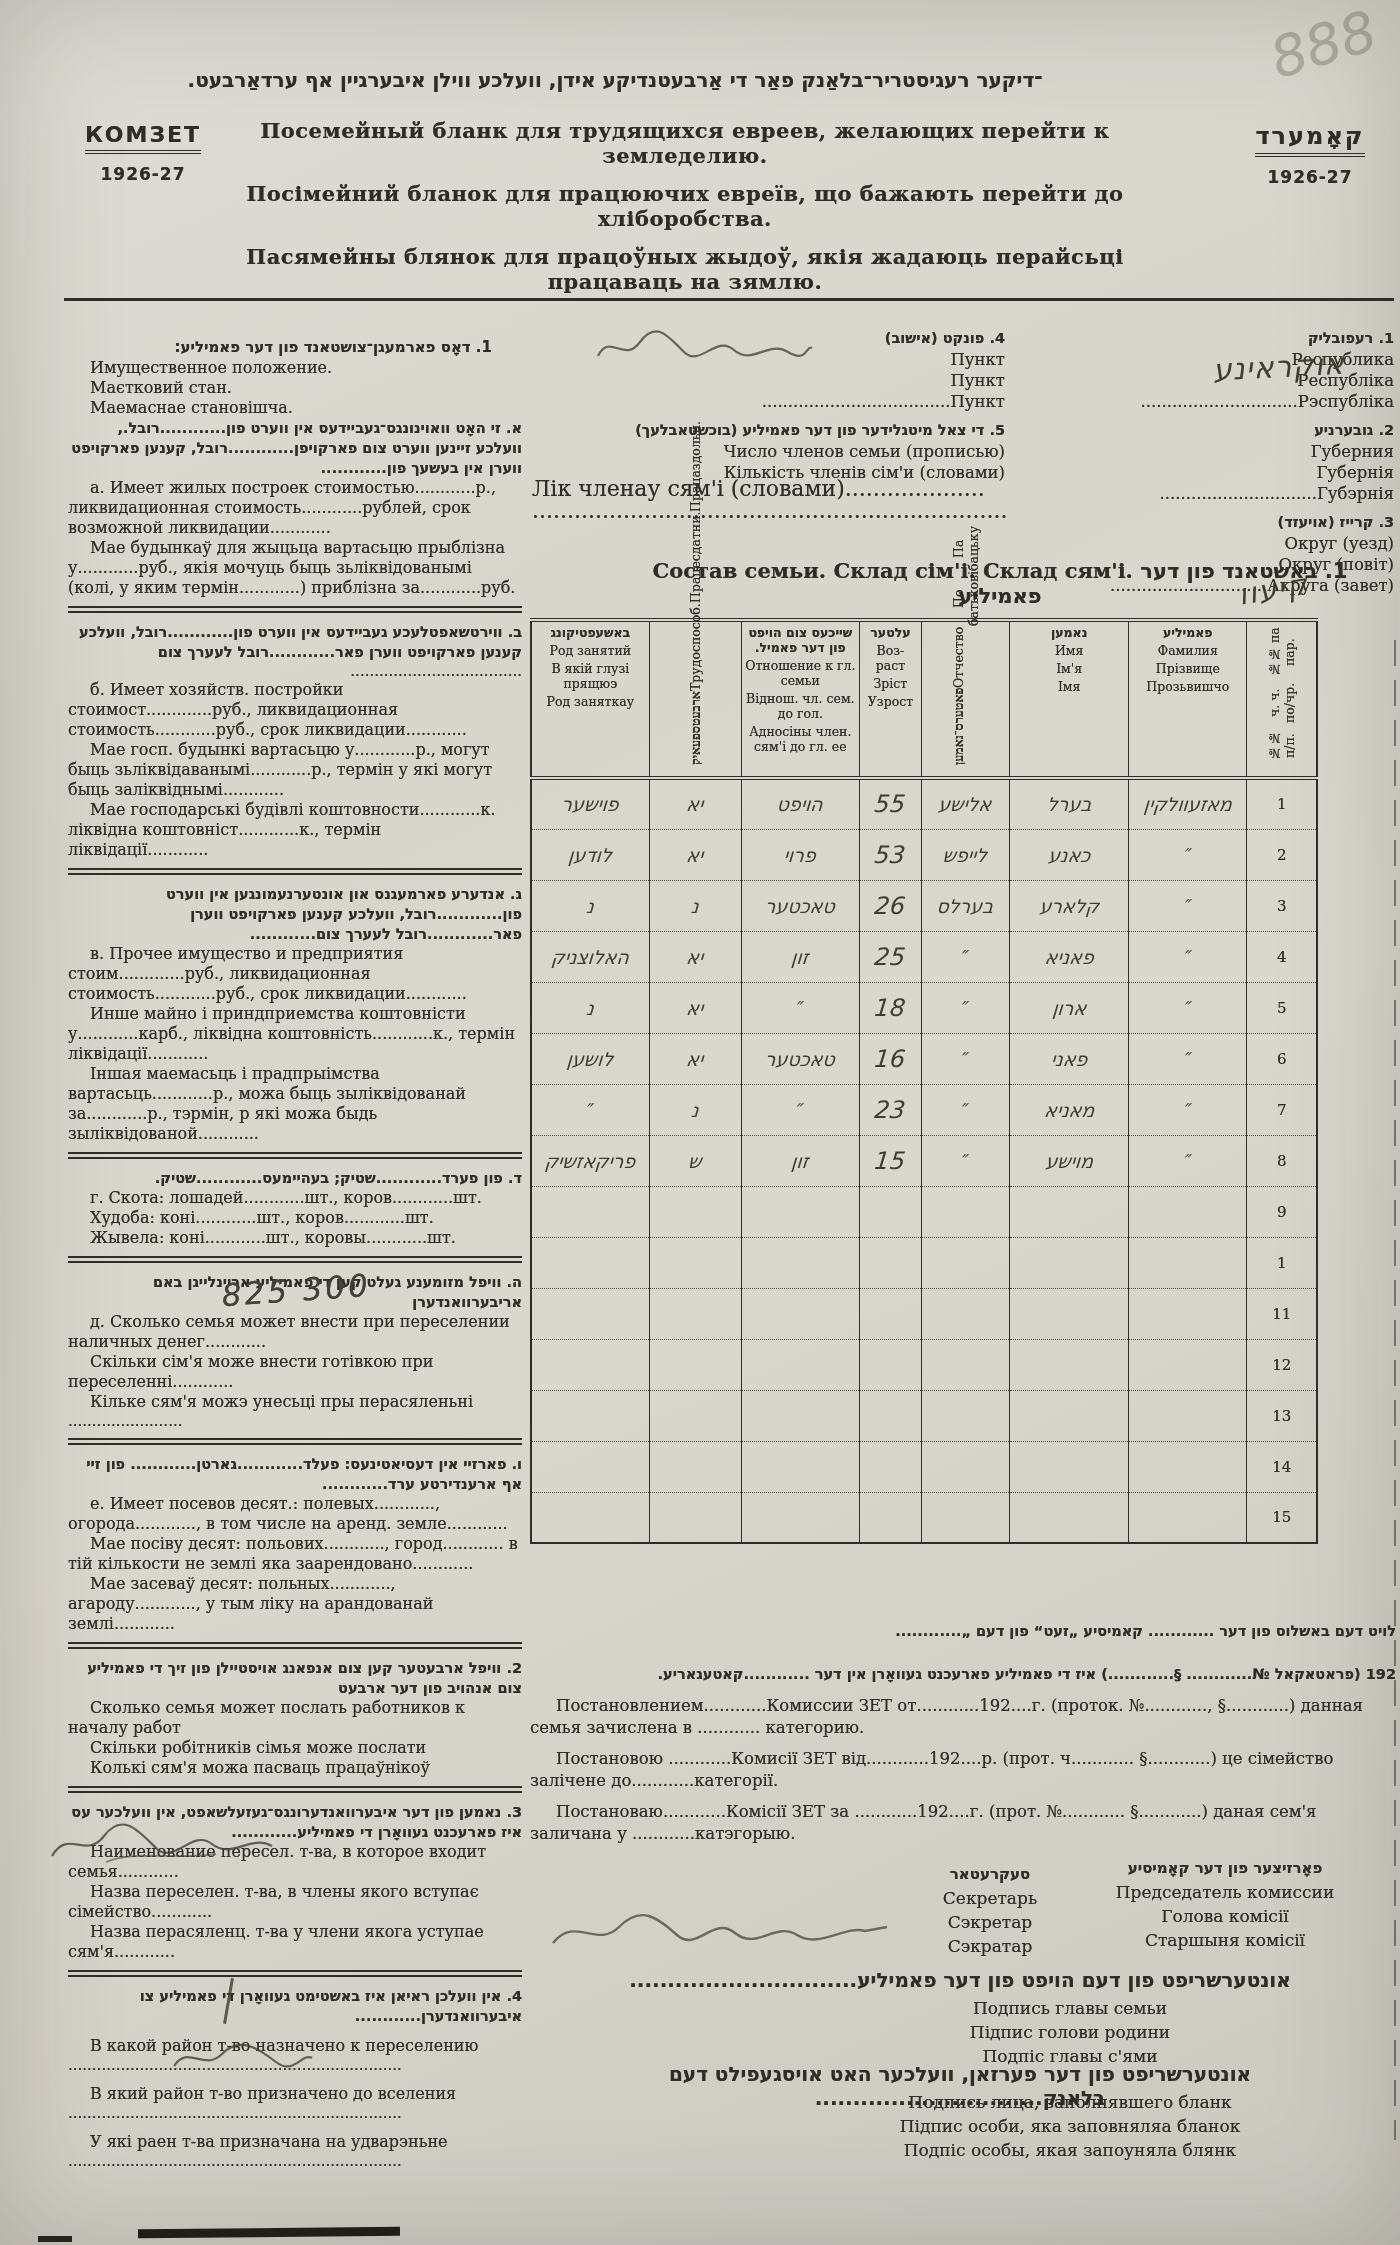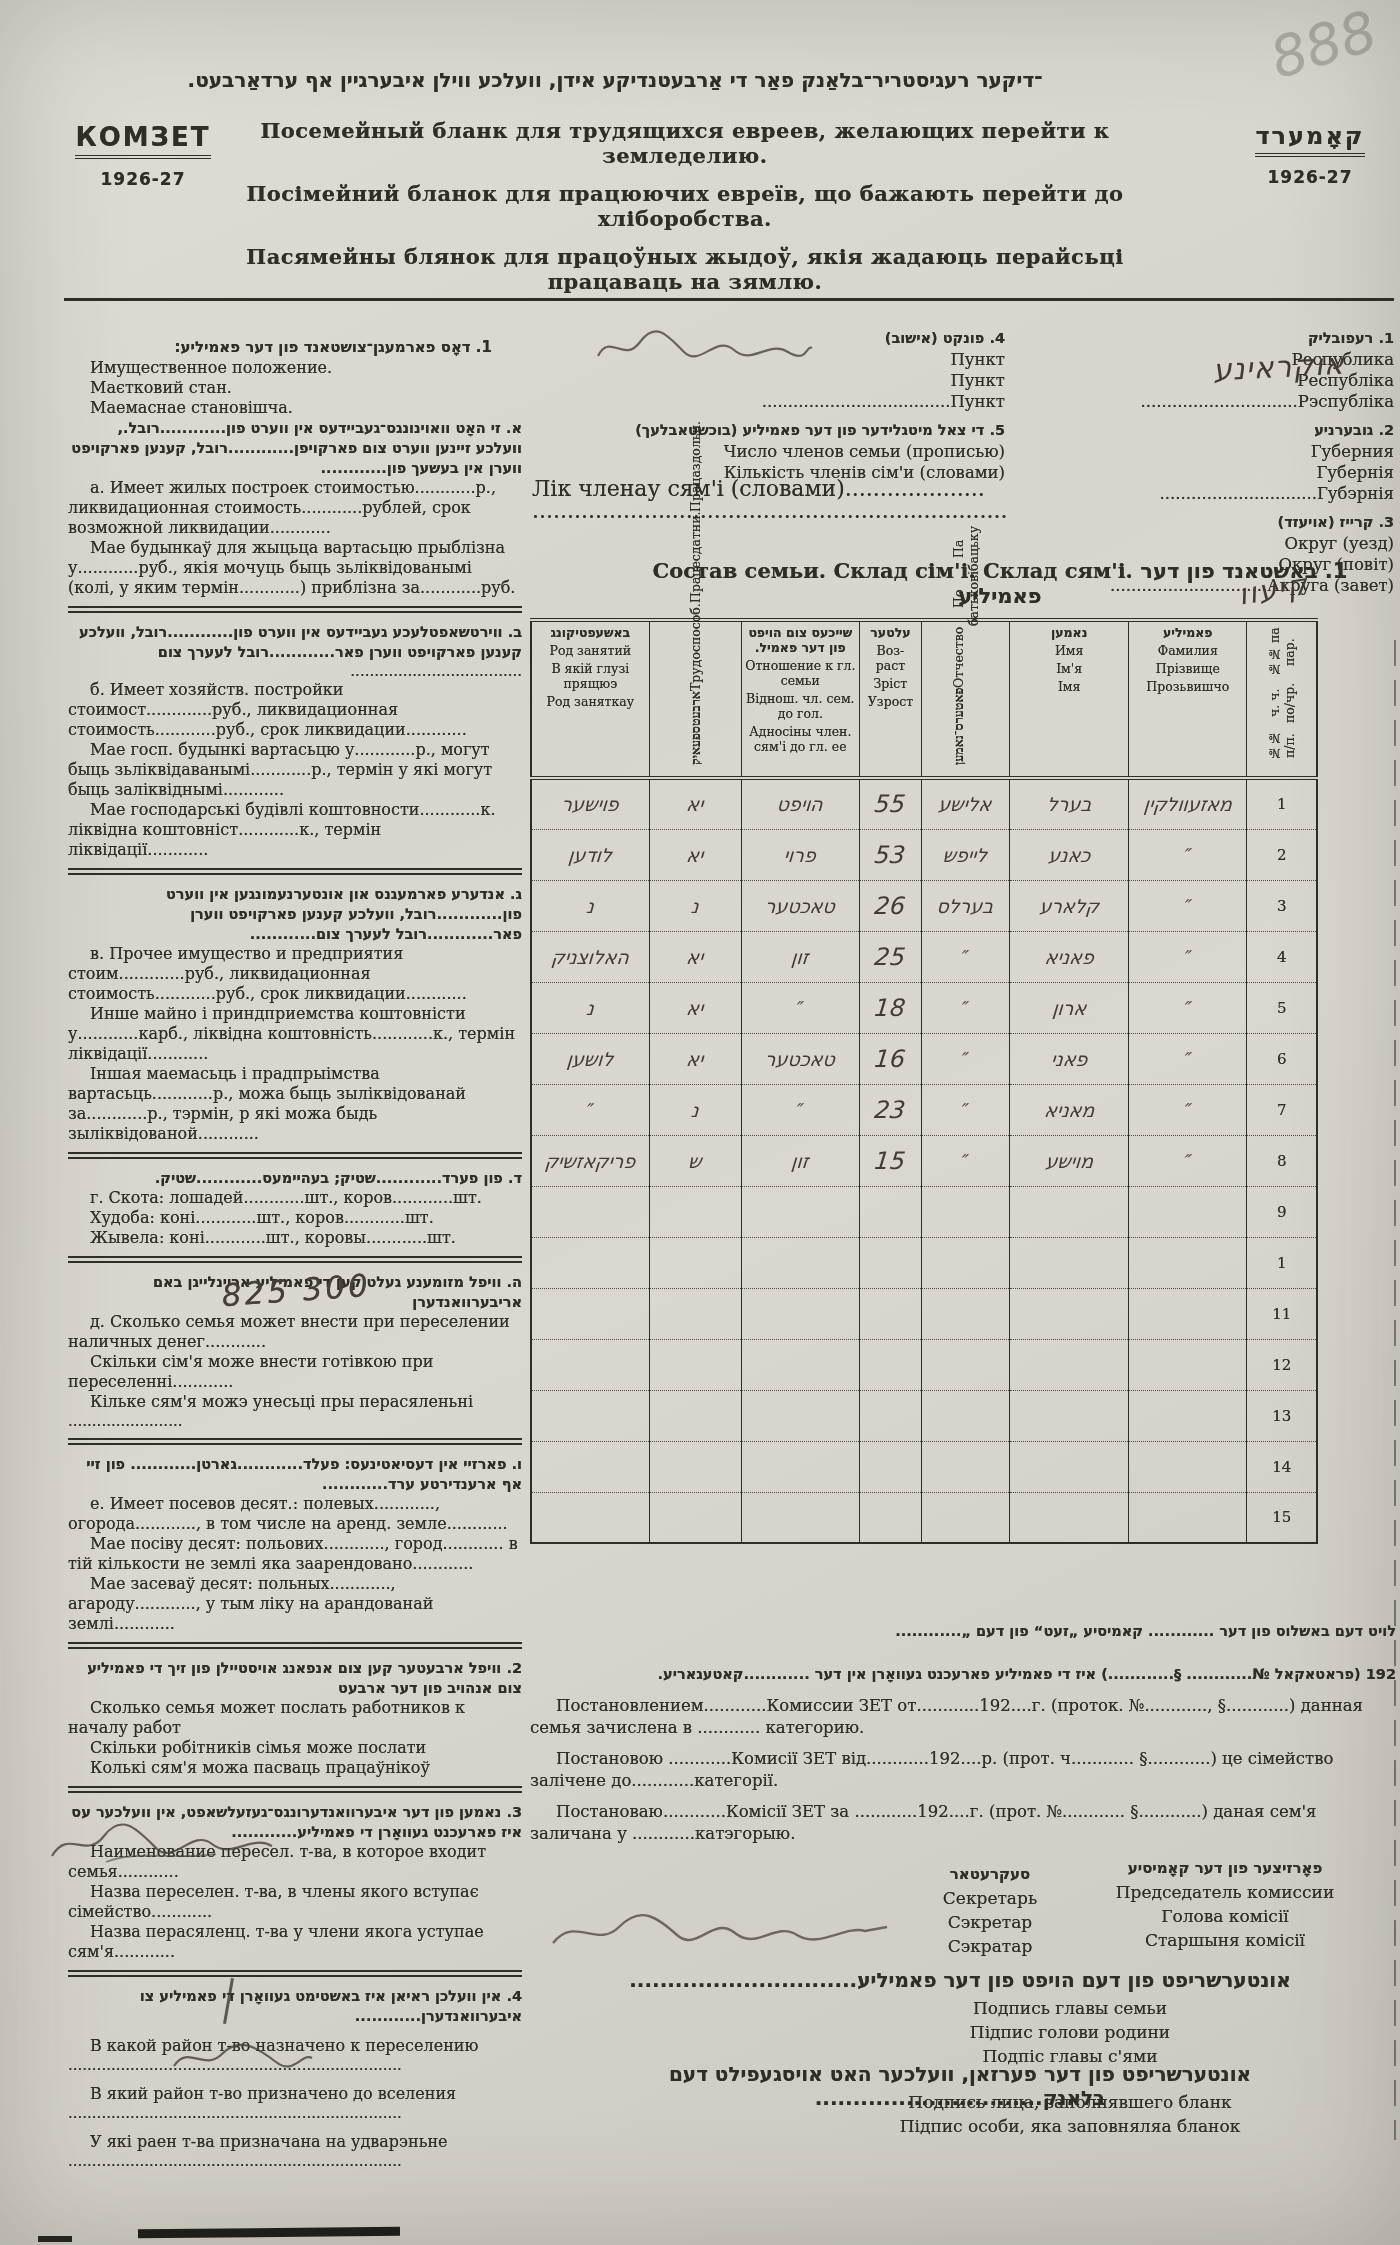--- a/index.html
+++ b/index.html
@@ -7,21 +7,21 @@
     position:relative; width:1400px; height:2245px; overflow:hidden;
     background:linear-gradient(155deg,#dedcd4 0%,#d7d5cc 30%,#dad7cf 55%,#d2cfc7 80%,#cbc8c0 100%);
     box-shadow:inset 0 0 120px rgba(70,66,58,.25);
     font-family:"DejaVu Serif",serif; color:#2f2d27;
   }
   .sheet *{text-shadow:0 0 .5px rgba(47,45,39,.7);}
   
   .yid-title{position:absolute;left:80px;top:68px;width:1070px;direction:rtl;text-align:center;
     font-family:"DejaVu Sans",sans-serif;font-weight:700;font-size:20px;}
   .org{position:absolute;text-align:center;font-family:"DejaVu Sans",sans-serif;font-weight:700;}
-  .org .nm{font-size:26px;letter-spacing:2px;border-bottom:4px double #2f2d27;padding-bottom:3px;display:inline-block;}
+  .org .nm{font-size:22px;letter-spacing:2px;border-bottom:4px double #2f2d27;padding-bottom:3px;display:inline-block;}
   .org .yr{font-size:17px;margin-top:10px;letter-spacing:1px;}
   .titles{position:absolute;left:235px;top:118px;width:900px;text-align:center;font-weight:700;}
   .titles .t{font-size:21px;margin-bottom:13px;letter-spacing:.5px;}
   .toprule{position:absolute;left:64px;top:298px;width:1330px;border-top:3px solid #2f2d27;}
   .pencil{position:absolute;left:1270px;top:12px;font-family:"DejaVu Sans",sans-serif;font-style:italic;
     font-size:56px;color:rgba(100,96,86,.38);transform:rotate(-17deg);text-shadow:none;}
   
   .leftcol{position:absolute;left:68px;top:336px;width:454px;}
   .leftcol .heb{direction:rtl;text-align:right;font-family:"DejaVu Sans",sans-serif;font-weight:700;
     font-size:14.5px;line-height:20px;}
@@ -543,20 +543,21 @@
   <div class="sgc" style="left:800px;top:1996px;width:540px;">
     <div class="cl">Подпись главы семьи</div>
     <div class="cl">Підпис голови родини</div>
     <div class="cl">Подпіс главы с'ями</div>
   </div>
 
   <div class="sg-heb-line" style="left:560px;top:2062px;width:800px;">אונטערשריפט פון דער פערזאן, וועלכער האט אויסגעפילט דעם בלאנק..............................</div>
   <div class="sgc" style="left:800px;top:2090px;width:540px;">
     <div class="cl">Подпись лица, заполнявшего бланк</div>
     <div class="cl">Підпис особи, яка заповняляа бланок</div>
+    <div class="cl">Подпіс особы, якая запоуняла блянк</div>
   </div>
 
   <div class="scrawl" style="left:46px;top:1816px;">
     <svg width="240" height="54" viewBox="0 0 240 54">
       <path d="M6,40 C22,12 40,44 58,20 S92,14 110,32 S146,12 166,28 S204,18 226,30" fill="none" stroke="#45413a" stroke-width="2.2" opacity=".8"></path>
       <path d="M60,46 C90,34 130,44 170,38" fill="none" stroke="#45413a" stroke-width="1.8" opacity=".6"></path>
     </svg>
   </div>
   <div class="scrawl" style="left:168px;top:2038px;">
     <svg width="150" height="40" viewBox="0 0 150 40">

